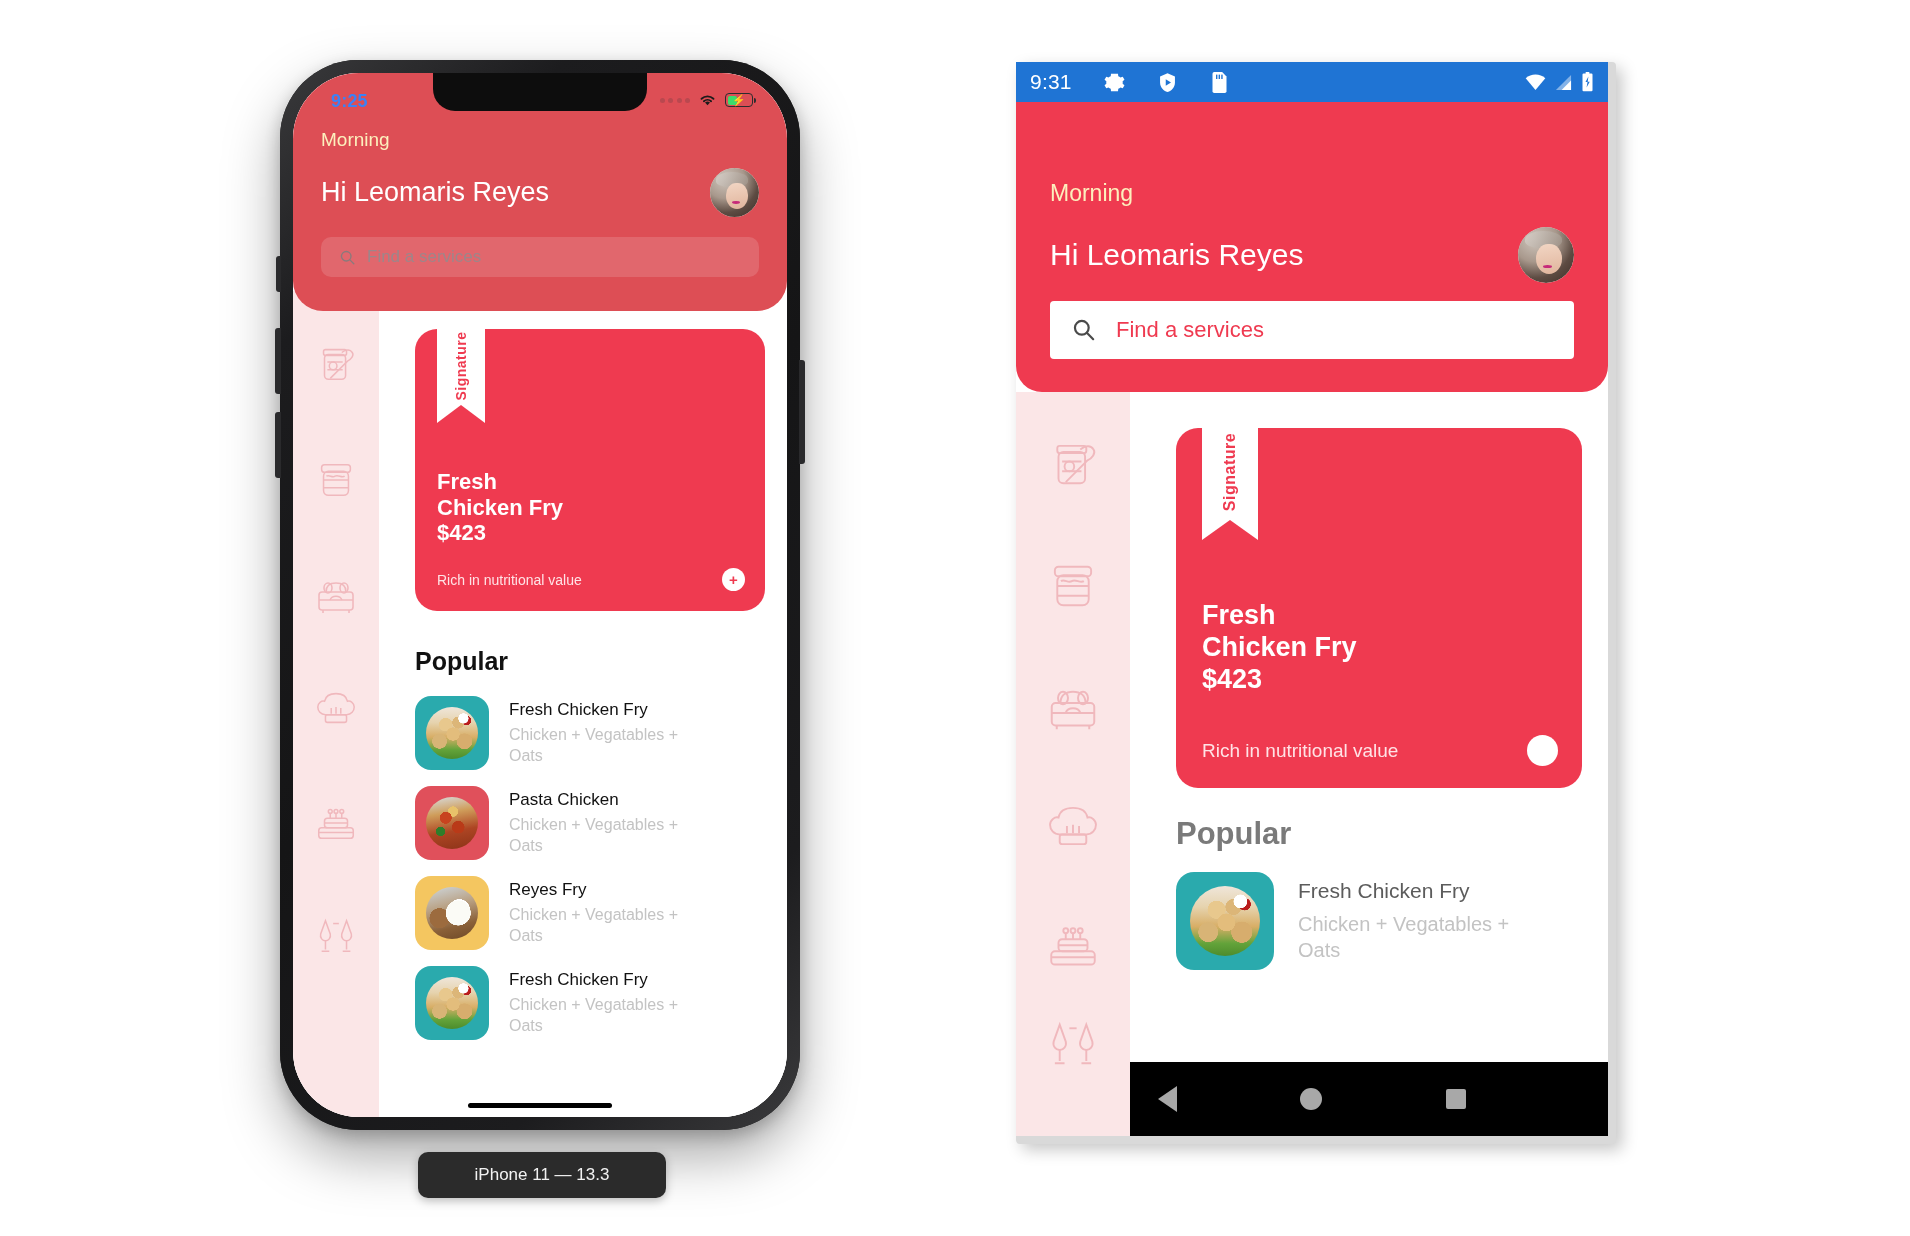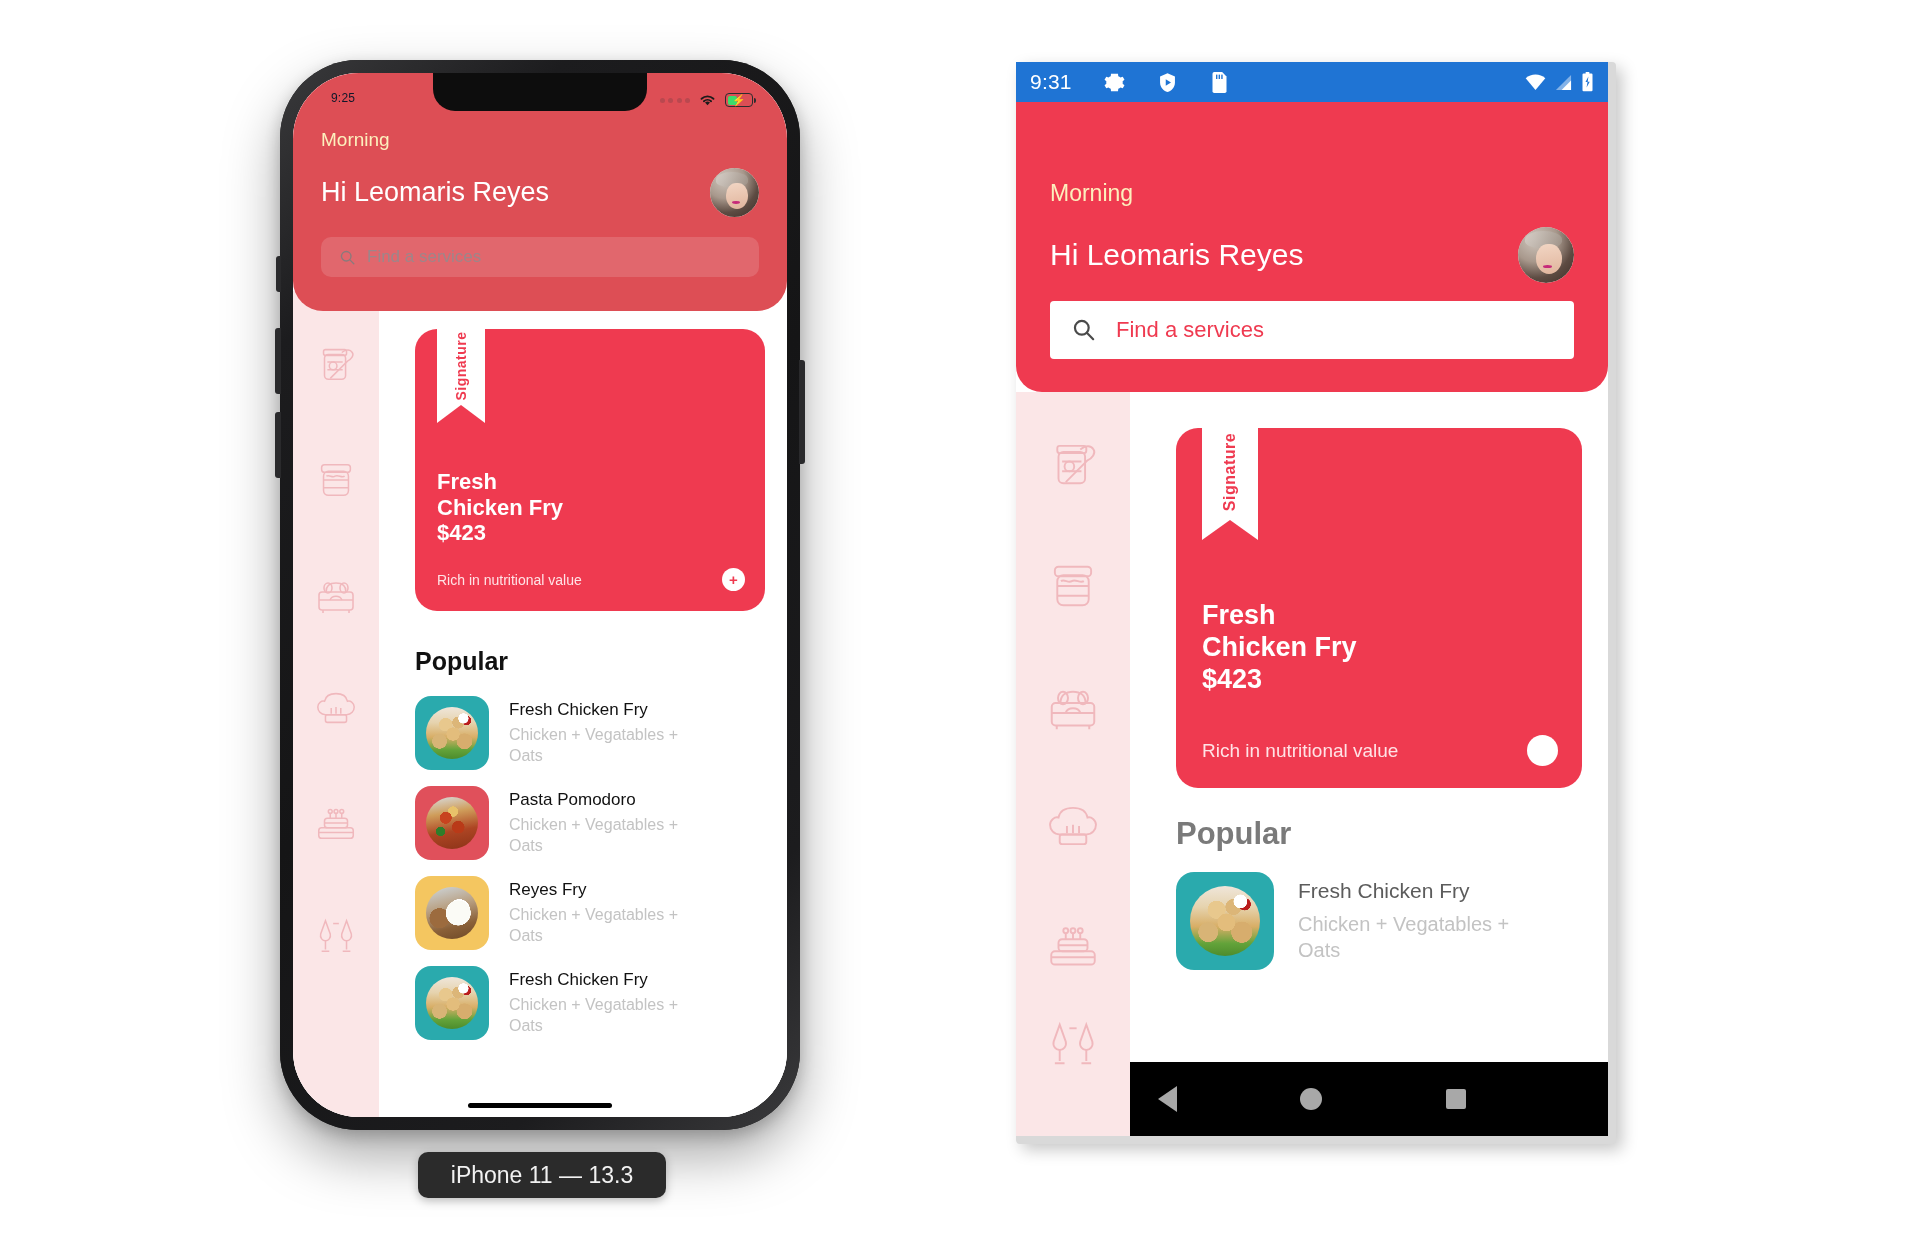--- a/index.html
+++ b/index.html
@@ -36,21 +36,21 @@
   .btn-silent { position:absolute; left:-4px; top:196px; width:5px; height:36px; background:#2a2a2c; border-radius:3px 0 0 3px;}
   .btn-volup  { position:absolute; left:-5px; top:268px; width:6px; height:66px; background:#2a2a2c; border-radius:3px 0 0 3px;}
   .btn-voldn  { position:absolute; left:-5px; top:352px; width:6px; height:66px; background:#2a2a2c; border-radius:3px 0 0 3px;}
   .btn-power  { position:absolute; right:-5px; top:300px; width:6px; height:104px; background:#2a2a2c; border-radius:0 3px 3px 0;}
 
   .ios-statusbar {
     position:absolute; top:0; left:0; right:0; height:48px; z-index:45;
     display:flex; align-items:flex-start; justify-content:space-between;
     padding:18px 34px 0 38px; pointer-events:none;
   }
-  .ios-time { font-size:12px; font-weight:normal; color:#0f172a; letter-spacing:.2px; }
+  .ios-time { font-size:18px; font-weight:bold; color:#3b82f6; letter-spacing:.2px; }
   .ios-status-right { display:flex; align-items:center; gap:8px; margin-top:2px; }
   .sig-dots { display:flex; gap:3.5px; align-items:flex-end; }
   .sig-dots i { display:block; width:5px; height:5px; border-radius:50%; background:#b9484f; }
   .batt { position:relative; width:28px; height:14px; border:1.6px solid #2c2c2e; border-radius:4px; padding:1.5px; display:flex; }
   .batt:after { content:""; position:absolute; right:-4px; top:4px; width:2.5px; height:5px; background:#2c2c2e; border-radius:0 2px 2px 0;}
   .batt-fill { width:42%; background:#3ddc6b; border-radius:2px; }
   .bolt { position:absolute; left:50%; top:50%; transform:translate(-50%,-50%); font-size:11px; color:#1b1b1b; line-height:1;}
 
   
   .app { position:absolute; inset:0; background:#ffffff; }
@@ -138,21 +138,21 @@
   .list-row { display:flex; align-items:center; }
   .row-thumb { position:relative; display:flex; align-items:center; justify-content:center; flex:none; }
   .row-thumb .circ { border-radius:50%; overflow:hidden; }
   .row-name { font-weight:normal; }
   .row-desc { color:#c3c3c3; }
   .home-indicator { position:absolute; bottom:9px; left:50%; transform:translateX(-50%);
     width:144px; height:5px; border-radius:3px; background:#000; z-index:60; }
 
   .device-label {
     position:absolute; background:#2b2b2b; color:#f2f2f2;
-    border-radius:10px; font-size:23px; display:flex; align-items:center; justify-content:center;
+    border-radius:10px; font-size:17px; display:flex; align-items:center; justify-content:center;
     box-shadow:0 3px 10px rgba(0,0,0,.25);
     text-align:right;
   }
 
   
   .android-wrap { position:absolute; left:1016px; top:62px; width:600px; height:1082px; }
   .android-body {
     position:absolute; inset:0; background:#d9d9d9; border-radius:4px;
     box-shadow: 6px 6px 16px rgba(0,0,0,.22);
     padding:0;
@@ -306,21 +306,21 @@
                 </div>
               </div>
 
               <div class="list-row" style="padding:8px 18px 8px 36px;">
                 <div class="row-thumb" style="width:74px;height:74px;border-radius:16px;background:#e0505b;">
                   <span class="circ" style="width:52px;height:52px;">
                       <span class="food-pasta" style="display:block;"></span>
                     </span>
                 </div>
                 <div style="margin-left:20px;">
-                  <div class="row-name" style="font-size:17px; color:#111;">Pasta Pomodoro</div>
+                  <div class="row-name" style="font-size:17px; color:#111;">Pasta Chicken</div>
                   <div class="row-desc" style="font-size:16px; line-height:1.28; margin-top:5px; max-width:200px;">Chicken + Vegatables + Oats</div>
                 </div>
               </div>
 
               <div class="list-row" style="padding:8px 18px 8px 36px;">
                 <div class="row-thumb" style="width:74px;height:74px;border-radius:16px;background:#f4c660;">
                   <span class="circ" style="width:52px;height:52px;">
                       <span class="food-rice" style="display:block;"></span>
                     </span>
                 </div>

